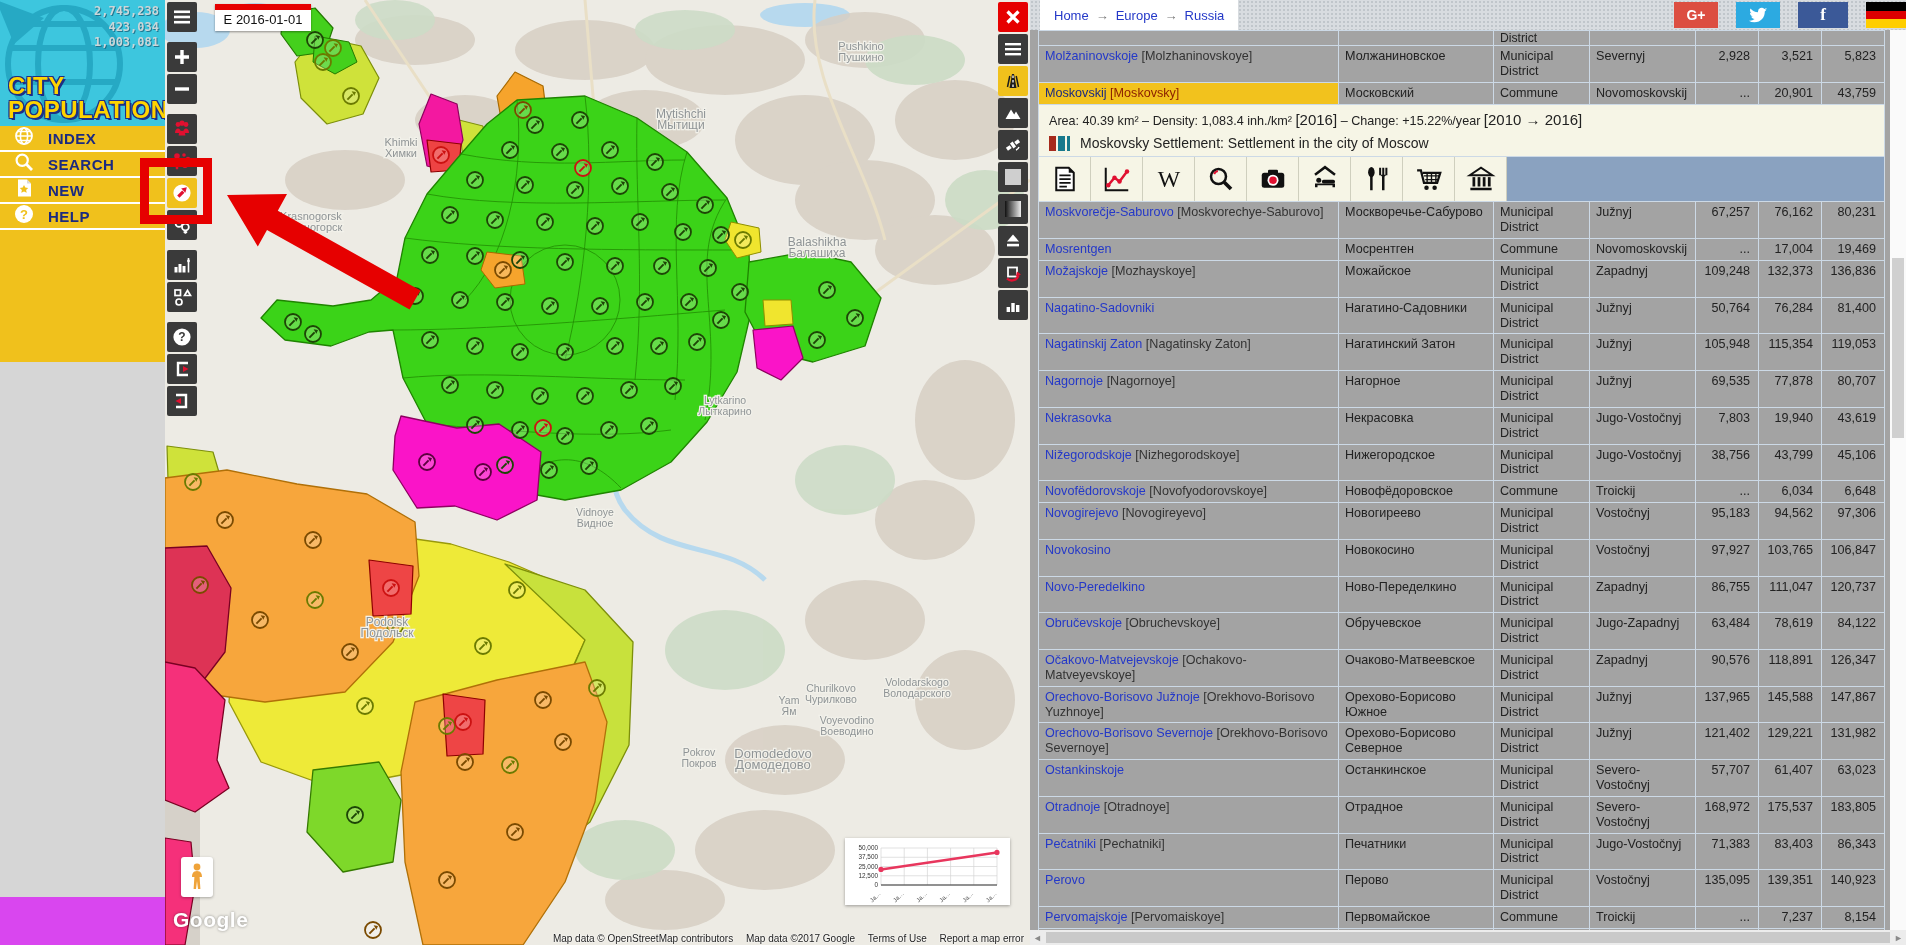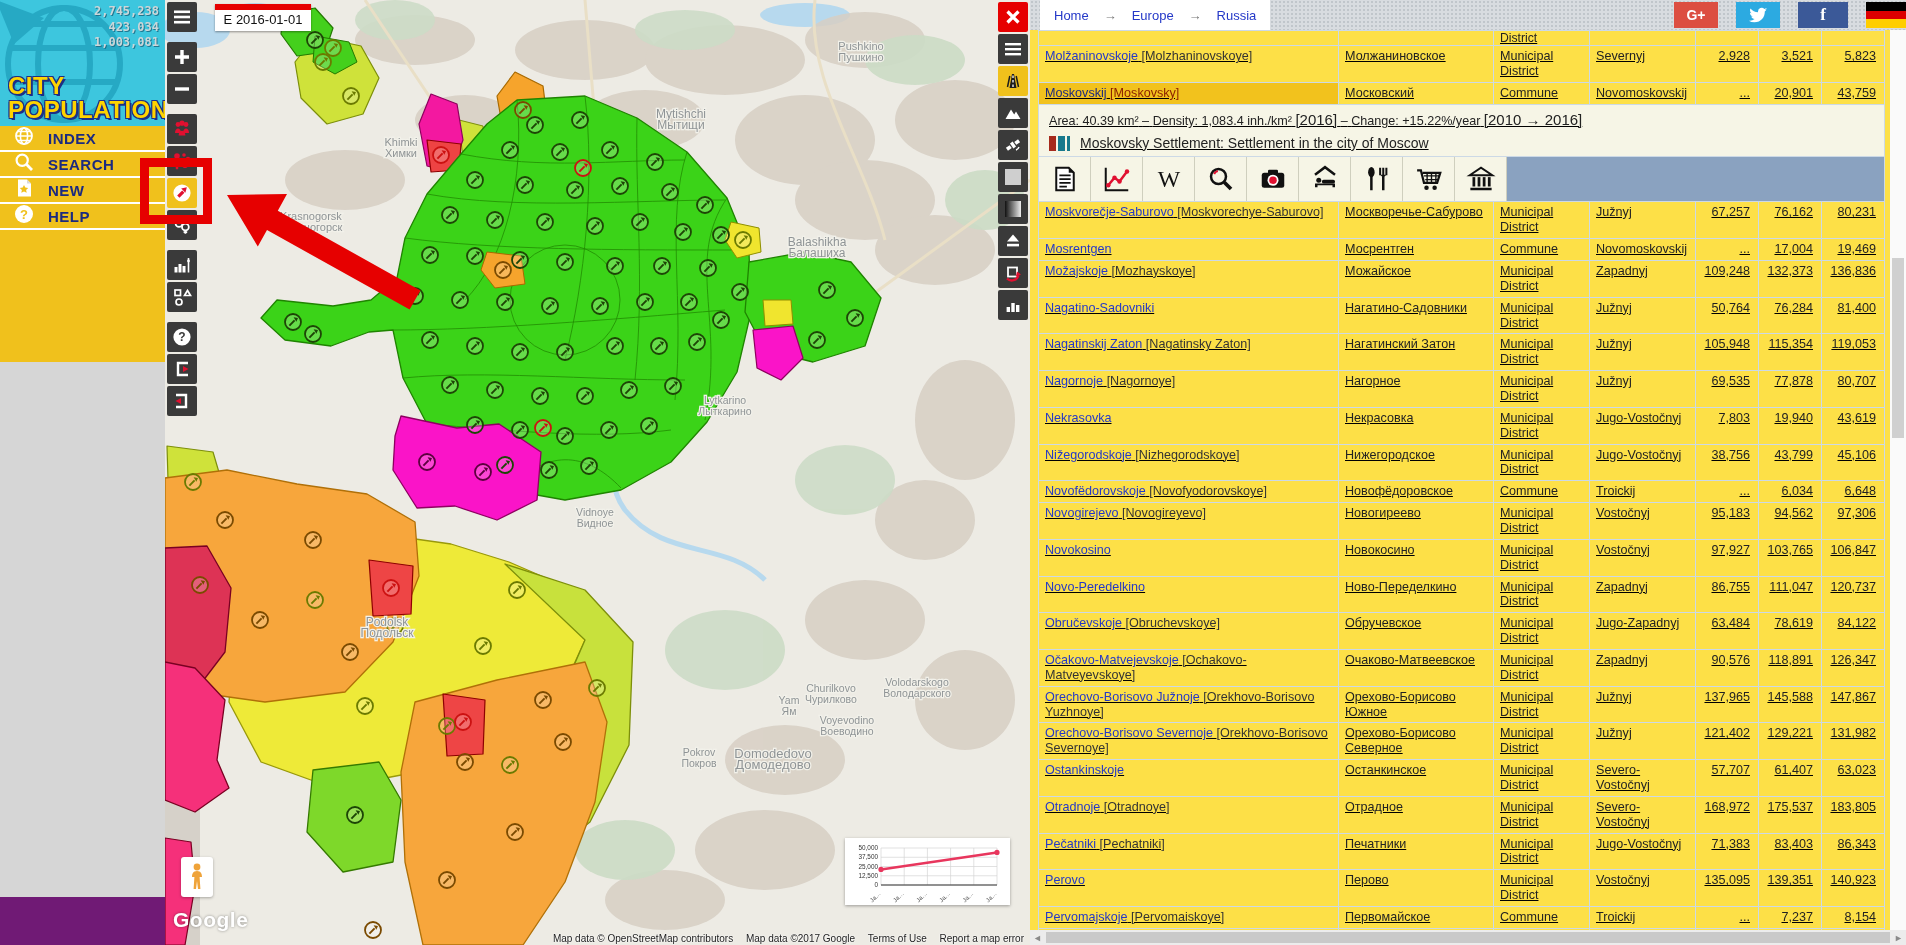--- a/index.html
+++ b/index.html
@@ -1,21 +1,21 @@
 <!DOCTYPE html>
 <html><head>
 <meta charset="utf-8">
 <style>
   * { box-sizing: border-box; }
   html,body { margin:0; padding:0; overflow:hidden; }
   body { width:1906px; height:945px; font-family:"Liberation Sans", sans-serif; background:#fff; }
   .app { display:flex; width:1906px; height:945px; }
 
   
-  .sidebar { width:165px; height:945px; background:#701a75; flex:0 0 165px; }
+  .sidebar { width:165px; height:945px; background:#d946ef; flex:0 0 165px; }
   .logo { position:relative; height:126px; background:#3dc6de; overflow:hidden; }
   .logo svg.globe { position:absolute; left:-14px; top:-8px; }
   .lognums { position:absolute; top:4px; right:6px; text-align:right;
              font-family:"DejaVu Sans Mono", monospace; font-size:12px; font-weight:bold;
              color:#ccd6d8; text-shadow:1px 1px 0 rgba(30,110,135,.9); line-height:1.3; }
   .logotitle { position:absolute; left:8px; bottom:4px; line-height:1.0;
                font-weight:bold; font-size:24px; letter-spacing:.5px; color:#ffd400;
                text-shadow:2px 2px 0 #1d2f86, -1px -1px 0 #1d2f86, 1px -1px 0 #1d2f86, -1px 1px 0 #1d2f86; }
   .menuitem { height:26px; background:#f0c11c; border-bottom:2px solid #fff;
               display:flex; align-items:center; gap:14px; padding-left:14px; cursor:pointer; }
@@ -50,34 +50,34 @@
   .attrib { position:absolute; right:6px; bottom:1px; z-index:21; font-size:10px; color:#222;
             text-shadow:0 0 2px #fff, 0 0 2px #fff; white-space:nowrap; }
   .attrib span { margin-left:10px; }
   .attrib .alink { cursor:pointer; }
 
   
   .panel { width:876px; flex:0 0 876px; background:#fff; display:flex; flex-direction:column; }
   .ptop { height:30px; background:#d8dce0;
           background-image:radial-gradient(#c0c6cb 1px, transparent 1px); background-size:4px 4px;
           display:flex; justify-content:space-between; align-items:stretch; }
-  .crumbtab { margin-left:10px; background:#fff; display:flex; align-items:center; gap:15px;
+  .crumbtab { margin-left:10px; background:#fff; display:flex; align-items:center; gap:7px;
               padding:0 14px; font-size:13px; }
   .crumbtab a { color:#2438c8; text-decoration:none; cursor:pointer; }
   .csep { color:#777; }
   .socials { display:flex; align-items:center; gap:18px; }
   .soc { height:26px; display:flex; align-items:center; justify-content:center; cursor:pointer; }
   .soc.gp { width:44px; background:#dc4e41; color:#fff; font-weight:bold; font-size:14px; }
   .soc.tw { width:44px; background:#2caae1; }
   .soc.fb { width:50px; background:#3b5998; color:#fff; font-weight:bold; font-size:17px;
             font-family:"Liberation Serif", serif; }
   .soc.flag { width:40px; flex-direction:column; align-items:stretch; }
   .soc.flag div { flex:1; }
 
-  .pbody { position:relative; height:915px; background:#fde047; padding-left:8px; padding-right:16px; overflow:hidden;text-decoration:underline; }
+  .pbody { position:relative; height:915px; background:#a3a3a3; padding-left:8px; padding-right:16px; overflow:hidden; }
   table.dtable { border-collapse:collapse; width:846px; table-layout:fixed; font-size:12.6px; color:#222; }
   .dtable td { border:1px solid #ccd9e6; padding:3px 6px; vertical-align:top; line-height:1.18; overflow:hidden; }
   .dtable td.num { text-align:right; padding-right:8px; }
   .dtable a.rowlink { color:#2438c8; text-decoration:none; cursor:pointer; }
   .dtable .translit { color:#333; }
   tr.partial td { height:15px; padding-top:0; padding-bottom:0; font-size:12.2px; }
   td.hl { background:#f2c21d; }
   td.hl a.rowlink { color:#1b2a80; }
   td.hl .translit { color:#8a1e00; }
   tr.detailrow td { background:#f6f5e6; padding:6px 10px 5px; }

